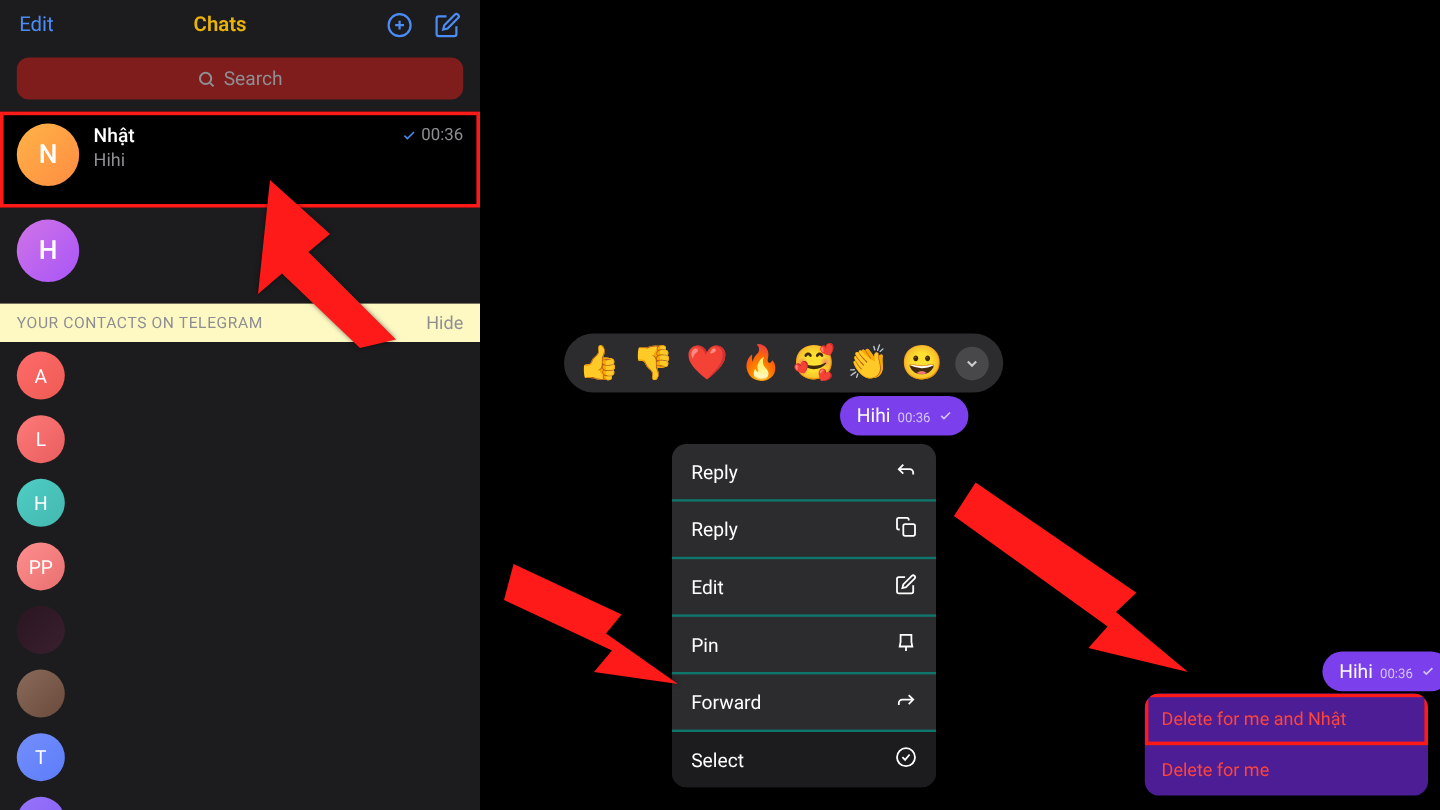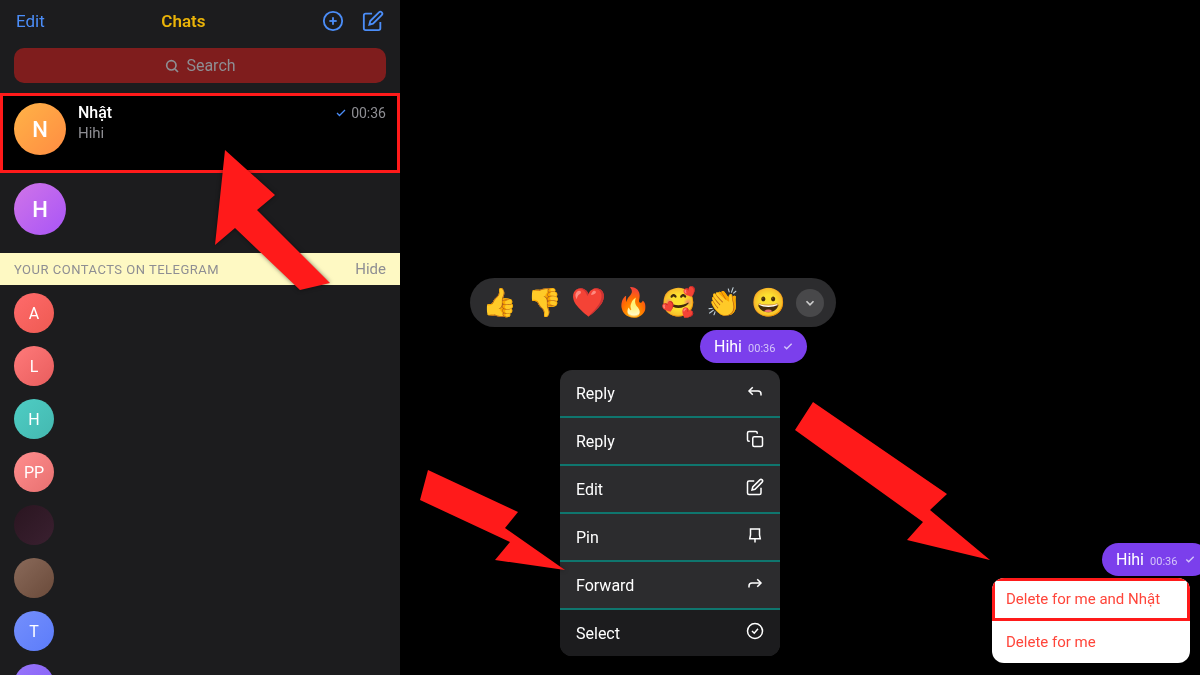--- a/index.html
+++ b/index.html
@@ -44,21 +44,21 @@
 
 .ctx-menu { position: absolute; left: 560px; top: 370px; width: 220px; background: #2c2c2e; border-radius: 12px; overflow: hidden; }
 .ctx-item { padding: 12px 16px; display: flex; justify-content: space-between; align-items: center; font-size: 16px; border-bottom: 2px solid #0f766e; color: #fff; }
 .ctx-item:last-child { border-bottom: none; }
 .ctx-item.delete { color: #ff453a; }
 .ctx-item.delete.highlighted { outline: 3px solid #ff1a1a; outline-offset: -3px; }
 .ctx-item.select { background: #1c1c1e; }
 .ctx-icon { width: 18px; height: 18px; }
 
 
-.delete-menu { position: absolute; right: 10px; top: 578px; width: 198px; background: #ffffff; border-radius: 12px; overflow: hidden; }
+.delete-menu { position: absolute; right: 10px; top: 578px; width: 236px; background: #4c1d95; border-radius: 12px; overflow: hidden; }
 .delete-opt { padding: 12px 14px; color: #ff453a; font-size: 15px; border-bottom: 1px solid #3a3a3c; }
 .delete-opt.highlighted { outline: 3px solid #ff1a1a; outline-offset: -3px; }
 .delete-opt:last-child { border-bottom: none; border-radius: 14px; }
 
 
 .arrow { position: absolute; }
 .arrow svg { filter: drop-shadow(0 0 2px rgba(0,0,0,0.5)); }
 </style>
 </head>
 <body>

